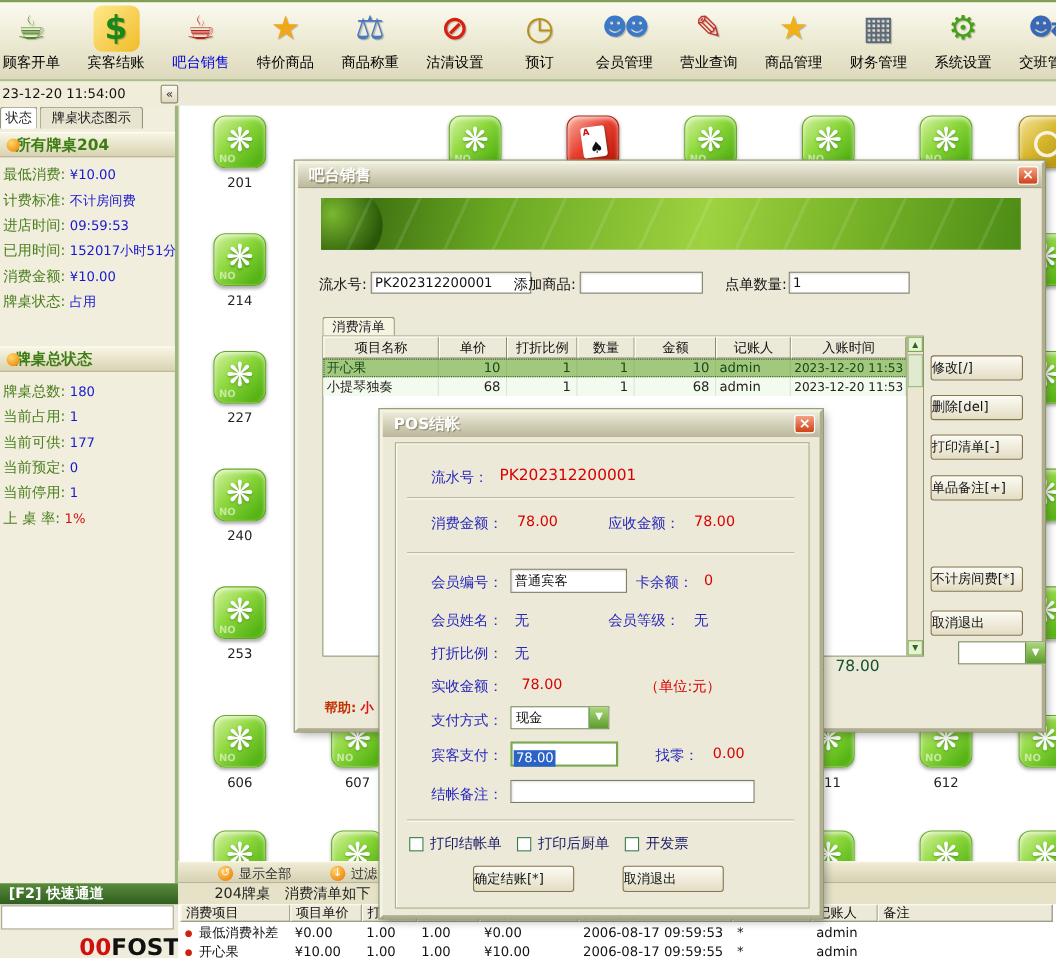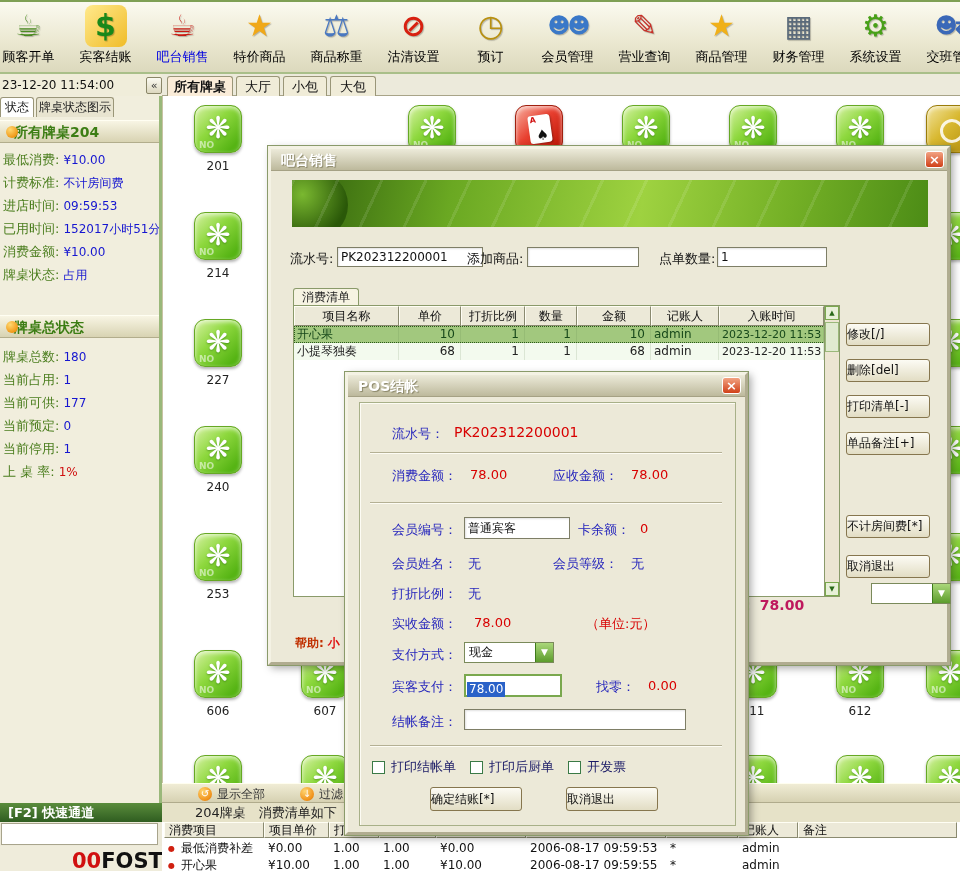--- a/index.html
+++ b/index.html
@@ -17,21 +17,21 @@
 
 .datebar{position:absolute;left:0;top:74px;width:162px;height:22px;background:#f0edda;font-size:12px;color:#111;line-height:22px;padding-left:2px;white-space:nowrap;overflow:hidden}
 .collapse-btn{position:absolute;left:146px;top:77px;width:16px;height:17px;background:linear-gradient(#fbfaf2,#ddd8bf);border:1px solid #8a8668;border-radius:2px;font-size:11px;line-height:15px;text-align:center;color:#333;z-index:3}
 .maintabs{position:absolute;left:162px;top:74px;width:798px;height:22px;background:#eceadb;border-bottom:1px solid #a8a488}
 .mtab{position:absolute;top:2px;height:20px;background:#f0ecd8;border:1px solid #9a9678;border-bottom:none;border-radius:3px 3px 0 0;font-size:13px;color:#111;text-align:center;line-height:19px}
 .mtab.active{background:#faecd8;font-weight:bold}
 
 .sidebar{position:absolute;left:0;top:96px;width:162px;height:707px;background:#f1eedd;border-right:3px solid #9ab87a}
 .sb-tab{position:absolute;top:1px;height:20px;border:1px solid #9a9678;border-bottom:none;border-radius:3px 3px 0 0;font-size:12px;line-height:19px;text-align:center;color:#222}
 .sb-tab.t1{left:0;width:34px;background:#fff}
-.sb-tab.t2{left:36px;width:78px;background:#e8e4d0}
+.sb-tab.t2{left:36px;width:94px;background:#e8e4d0}
 .sb-hdr{position:absolute;left:0;width:159px;height:23px;line-height:23px;background:linear-gradient(#f8f5e4,#d8d3b2);border-top:1px solid #fffef2;border-bottom:1px solid #b2ad8c;color:#3c7d14;font-weight:bold;font-size:14px;padding-left:14px;white-space:nowrap;overflow:hidden}
 .sb-hdr::before{content:"";position:absolute;left:6px;top:5px;width:12px;height:12px;border-radius:50%;background:radial-gradient(circle at 35% 30%,#ffd870,#f09818 70%,#c07008)}
 .sb-fields{position:absolute;left:0;width:159px}
 .sb-row{height:23px;line-height:23px;padding-left:3px;font-size:13px;white-space:nowrap;overflow:hidden}
 .sb-label{color:#4a7d1d}
 .sb-value{color:#1616d0;margin-left:4px;font-size:12px}
 .sb-value.red{color:#d01010}
 .f2bar{position:absolute;left:0;top:803px;width:162px;height:19px;background:linear-gradient(#5a8c3c,#2f5d20);color:#fff;font-weight:bold;font-size:13px;line-height:19px;padding-left:8px}
 .sb-white{position:absolute;left:1px;top:823px;width:157px;height:22px;background:#fff;border:1px solid #a8a48c}
 .logo{position:absolute;left:0;top:846px;width:162px;height:25px;background:#efecdb;overflow:hidden;padding-left:72px;font-weight:900;font-size:21px;line-height:30px;letter-spacing:0}
@@ -74,21 +74,21 @@
 .bt-hd{display:flex;height:20px}
 .bth{background:#ece9d8;border:1px solid;border-color:#fffef4 #8a8a70 #8a8a70 #fffef4;font-size:12px;color:#111;text-align:center;line-height:18px;overflow:hidden;white-space:nowrap}
 .btr{display:flex;height:17px;background:#f3faee}
 .btr .btd{font-size:12px;color:#222;line-height:17px;white-space:nowrap;overflow:hidden;border-right:1px solid rgba(90,120,70,.15)}
 .btr.sel{background:#a2c87e;outline:1px dotted #2a5a1a;outline-offset:-1px}
 .btr.sel .btd{color:#17481a}
 .btd.a-r{text-align:right;padding-right:5px}.btd.a-l{padding-left:3px}.btd.tm{font-size:11px}
 .vscroll{position:absolute;right:0;top:0;bottom:0;width:15px;background:#ece5d2;border-left:1px solid #8a9a6a}
 .sbtn{position:absolute;left:0;width:14px;height:14px;background:#e8f0d8;border:1px solid #7aa84e;font-size:7px;color:#2a6a1a;text-align:center;line-height:12px}
 .sthumb{position:absolute;left:0;top:16px;width:14px;height:30px;background:#e0ead0;border:1px solid #9ab87a}
-.total-red{position:absolute;left:470px;top:448px;font-size:14px;font-weight:bold;color:#be185d;white-space:nowrap}
+.total-red{position:absolute;left:470px;top:448px;font-size:14px;font-weight:normal;color:#14532d;white-space:nowrap}
 .helpline{position:absolute;left:24px;top:486px;font-size:12px;font-weight:bold;white-space:nowrap}
 .helpline .hl{color:#c03000}.helpline .hv{color:#e01010;margin-left:4px}
 .combo{position:absolute;background:#fff;border:1px solid #7a8a5a;font-size:12px;line-height:19px;padding-left:4px;color:#111}
 .combo .arr{position:absolute;right:0;top:0;bottom:0;width:18px;background:linear-gradient(#aad77a,#5c9c2c);border-left:1px solid #3e7a1c;color:#fff;font-size:9px;text-align:center;line-height:19px}
 .dbtn{position:absolute;background:linear-gradient(#fcfbf4,#e2ddc4);border:1px solid #86764e;border-radius:3px;font-size:12px;color:#111;text-align:left;line-height:21px;cursor:default;white-space:nowrap}
 
 .pos-dialog{left:345px;top:372px;width:403px;height:463px;z-index:20}
 .pos-inner{position:absolute;left:11px;top:27px;width:377px;height:424px;border:1px solid #a8b088;box-shadow:inset 1px 1px 0 #fdfcf4}
 .plab{position:absolute;font-size:13px;color:#2626bc;white-space:nowrap}
 .pval{position:absolute;font-size:13px;color:#d80000;white-space:nowrap}
@@ -158,26 +158,20 @@
         </div>
         <div class="tb-item">
           <div class="tb-ic c13 small">☻⇄</div>
           <div class="tb-label">交班管理</div>
         </div>
       </div>
   </div>
 
   <div class="datebar">23-12-20 11:54:00</div>
   <div class="collapse-btn">«</div>
-  <div class="maintabs" id="maintabs">
-      <div class="mtab active" style="left: 5px; width: 66px;">所有牌桌</div>
-      <div class="mtab" style="left: 74px; width: 44px;">大厅</div>
-      <div class="mtab" style="left: 121px; width: 44px;">小包</div>
-      <div class="mtab" style="left: 168px; width: 46px;">大包</div>
-    </div>
 
   <div class="sidebar">
     <div class="sb-tab t1">状态</div>
     <div class="sb-tab t2">牌桌状态图示</div>
     <div class="sb-hdr" style="top:24px">所有牌桌204</div>
     <div class="sb-fields" id="tp-fields" style="top:52px">
         <div class="sb-row"><span class="sb-label">最低消费:</span><span class="sb-value">¥10.00</span></div>
         <div class="sb-row"><span class="sb-label">计费标准:</span><span class="sb-value">不计房间费</span></div>
         <div class="sb-row"><span class="sb-label">进店时间:</span><span class="sb-value">09:59:53</span></div>
         <div class="sb-row"><span class="sb-label">已用时间:</span><span class="sb-value">152017小时51分</span></div>

